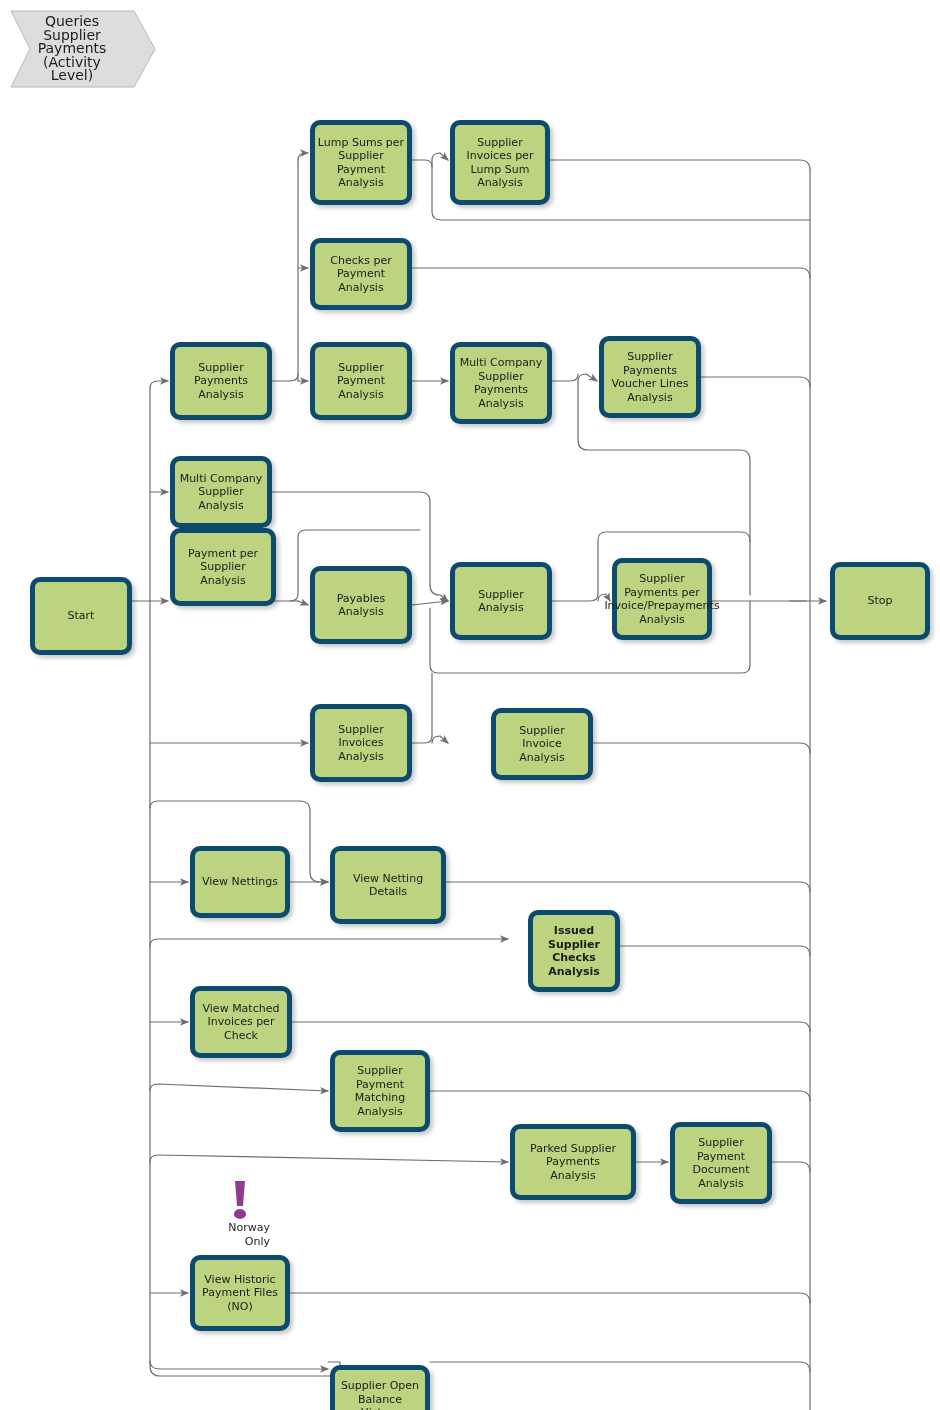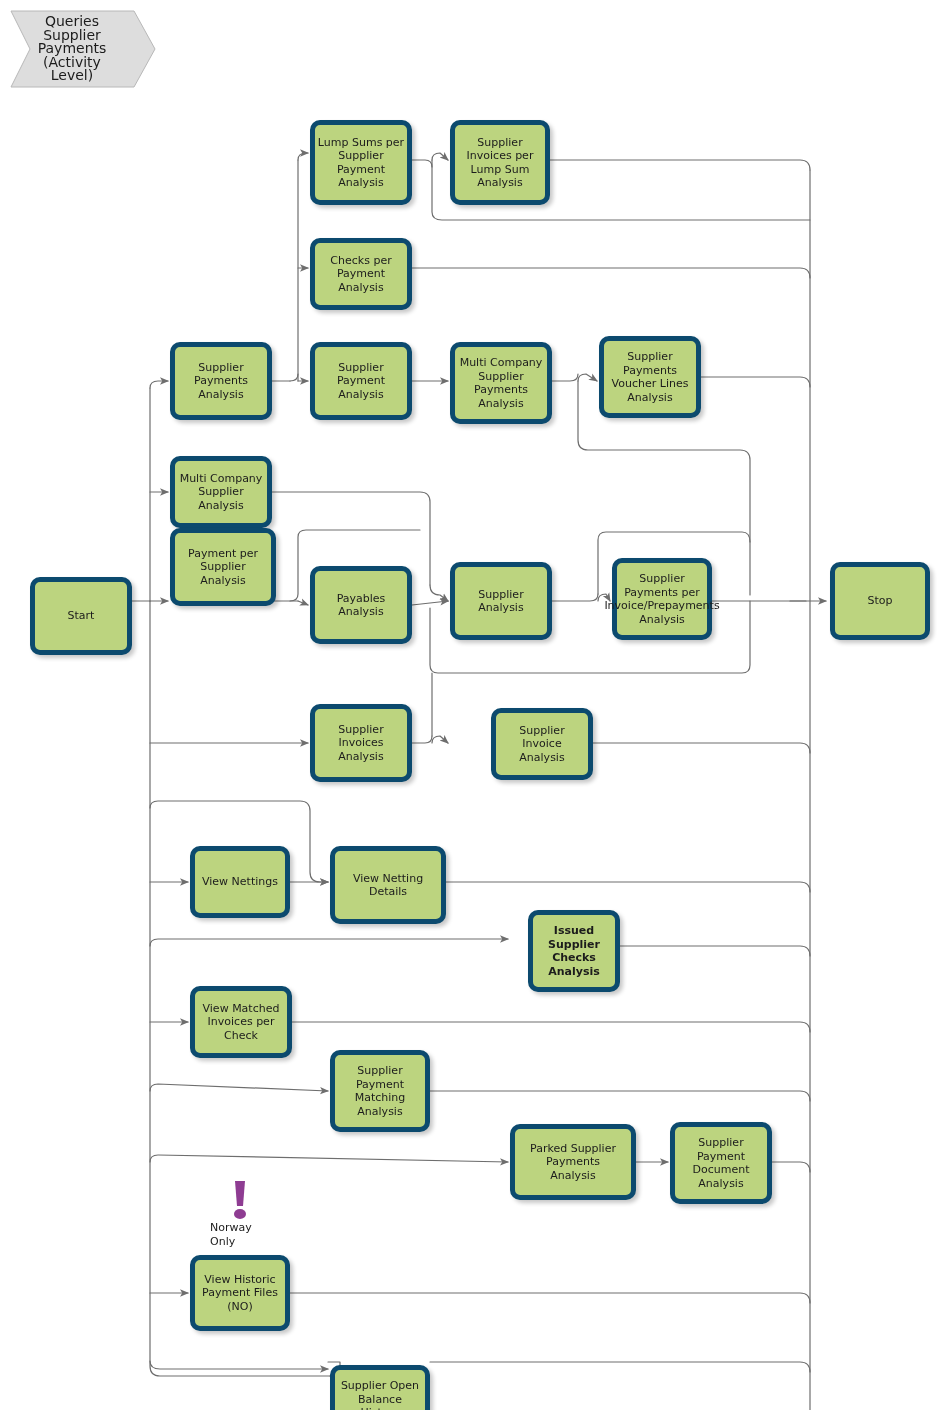--- a/index.html
+++ b/index.html
@@ -66,21 +66,21 @@
     font-size: 14px;
     line-height: 13.5px;
     color: #1c1c1c;
     white-space: pre-line;
     padding-right: 22px;
     box-sizing: border-box;
   }
   .note {
     position: absolute;
     z-index: 4;
-    text-align: left;
+    text-align: right;
     font-size: 11px;
     line-height: 13.5px;
     color: #1c1c1c;
     white-space: pre-line;
   }
   .bang {
     position: absolute;
     z-index: 4;
   }
 </style>

